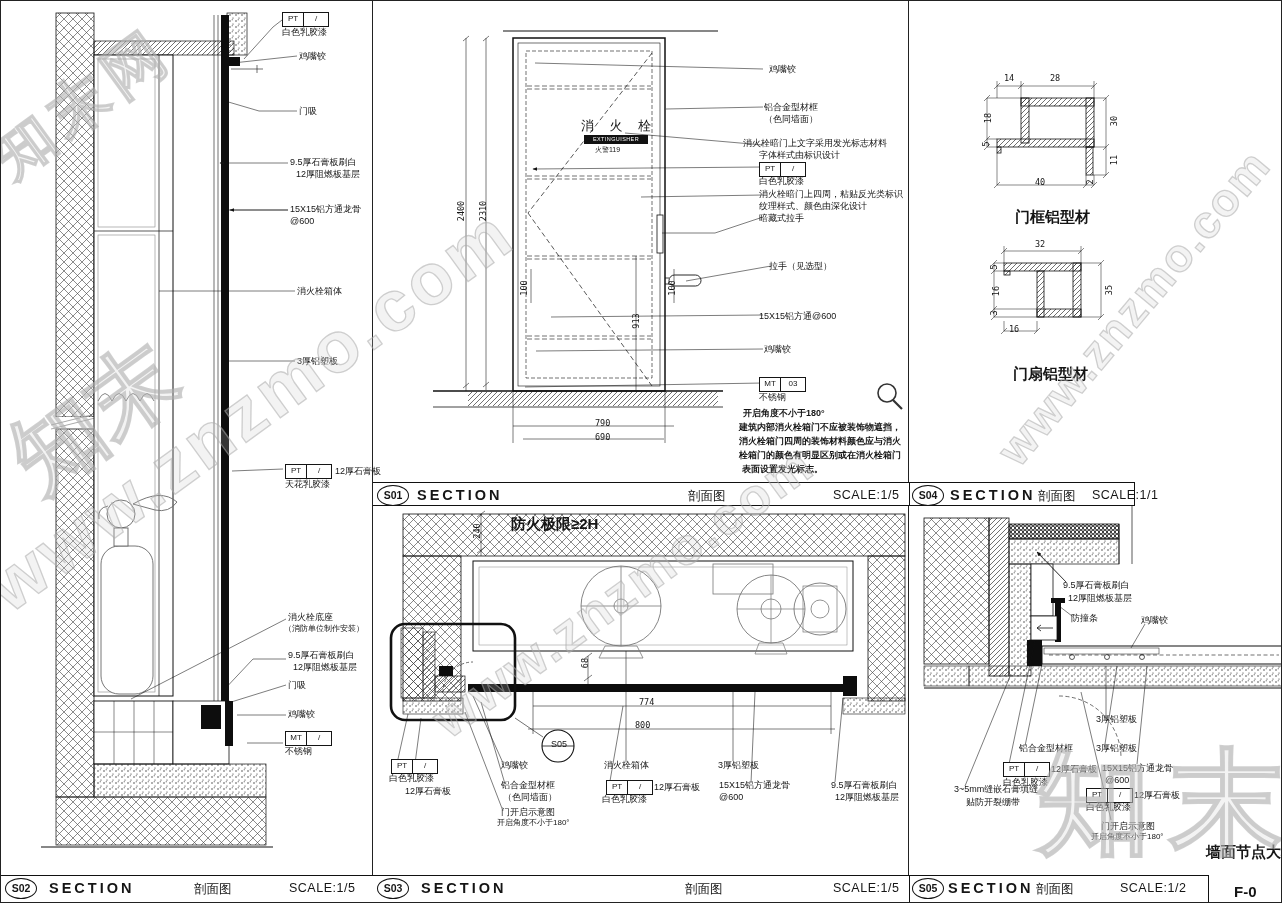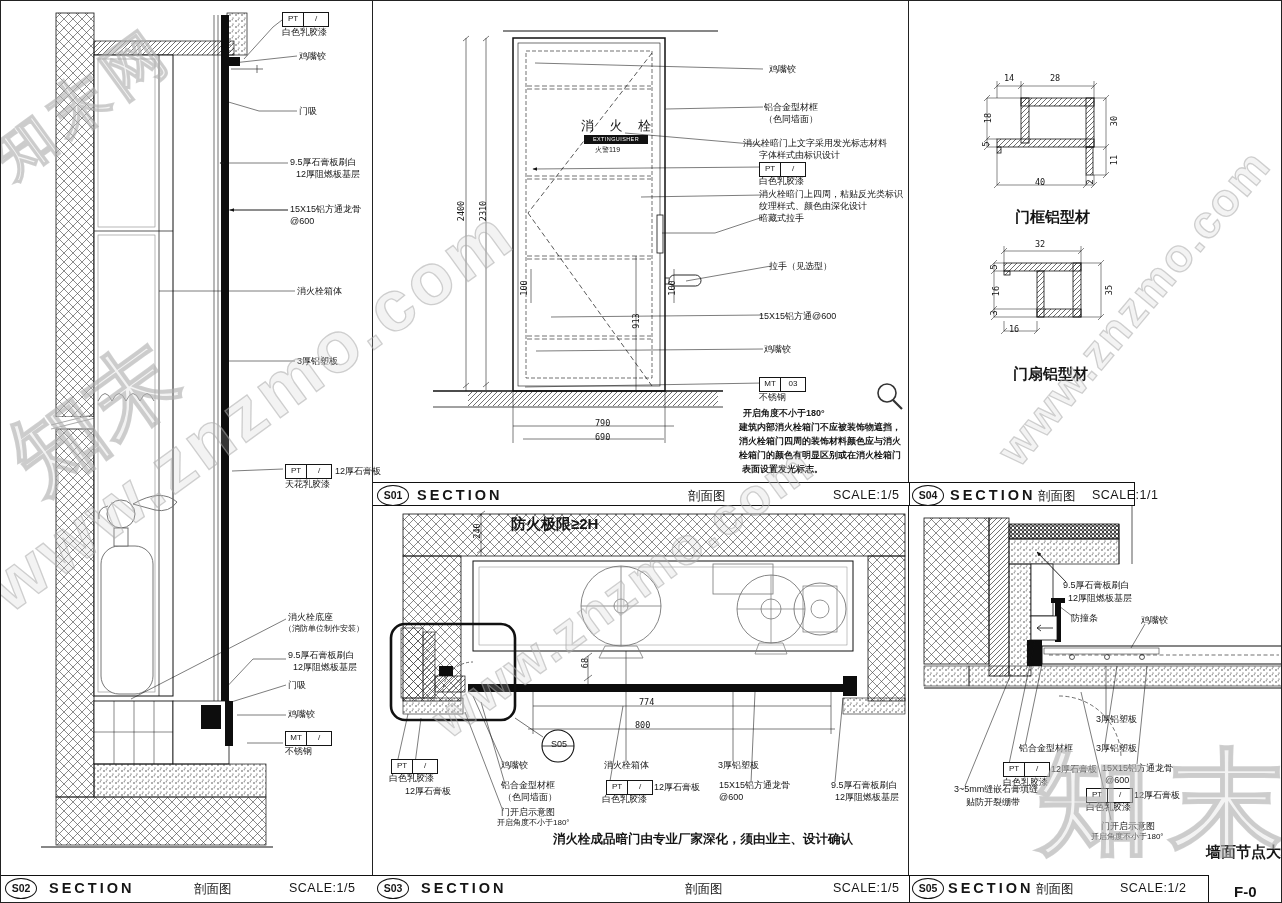--- a/index.html
+++ b/index.html
@@ -293,21 +293,20 @@
       <span class="c1">PT</span>
       <span class="c2">/</span>
     </div>
   <div class="lb" style="left:653px;top:781px">12厚石膏板</div>
   <div class="lb" style="left:601px;top:793px">白色乳胶漆</div>
   <div class="lb" style="left:717px;top:759px">3厚铝塑板</div>
   <div class="lb" style="left:718px;top:779px">15X15铝方通龙骨</div>
   <div class="lb" style="left:718px;top:791px">@600</div>
   <div class="lb" style="left:830px;top:779px">9.5厚石膏板刷白</div>
   <div class="lb" style="left:834px;top:791px">12厚阻燃板基层</div>
-  <div class="note-s03" style="left:552px;top:830px">消火栓成品暗门由专业厂家深化，须由业主、设计确认</div>
 
   <svg class="psvg" style="left:908px;top:505px" width="374" height="369" viewBox="0 0 374 369">
     <rect x="15" y="12" width="65" height="146" fill="url(#pxh)" stroke="#111" stroke-width="0.8"></rect>
     <rect x="80" y="12" width="20" height="158" fill="url(#pdg)" stroke="#111" stroke-width="0.8"></rect>
     <rect x="100" y="18" width="110" height="15" fill="url(#pbk)" stroke="#111" stroke-width="0.8"></rect>
     <rect x="100" y="33" width="110" height="25" fill="url(#pst)" stroke="#111" stroke-width="0.7"></rect>
     <rect x="100" y="58" width="22" height="112" fill="url(#pst)" stroke="#111" stroke-width="0.7"></rect>
     <path d="M210,18 V58 M223,0 V58" stroke="#111" stroke-width="0.7"></path>
     <rect x="122" y="58" width="22" height="52" fill="#fff" stroke="#111" stroke-width="0.8"></rect>
     <rect x="142" y="92" width="14" height="5" fill="#0d0d0d"></rect>

